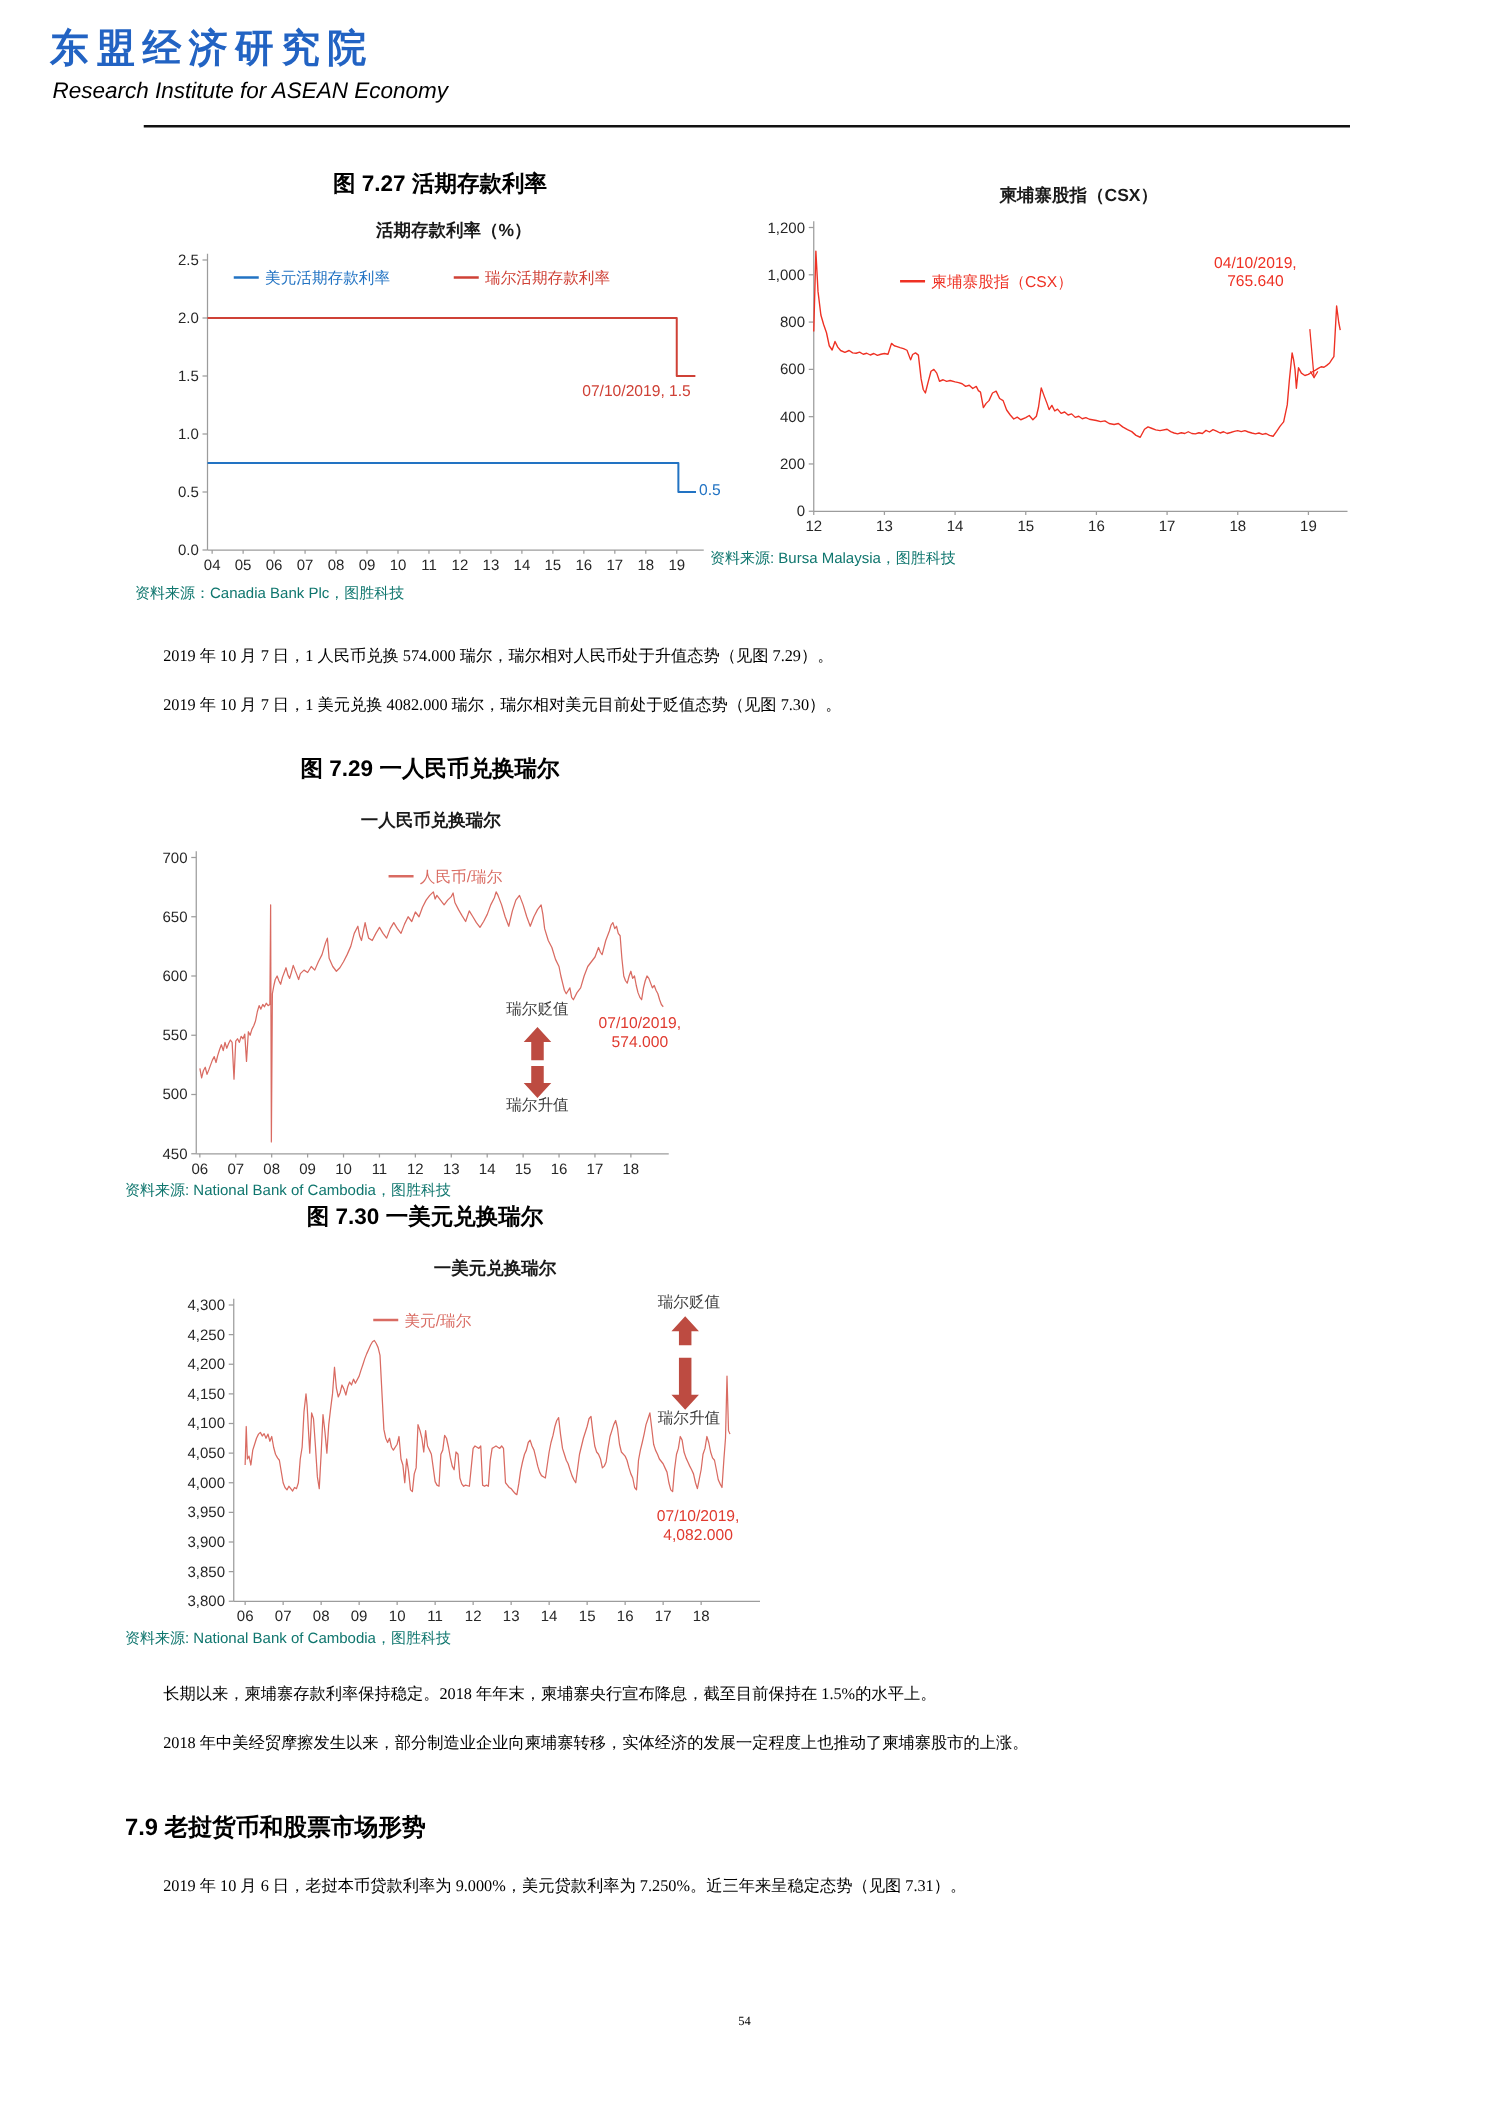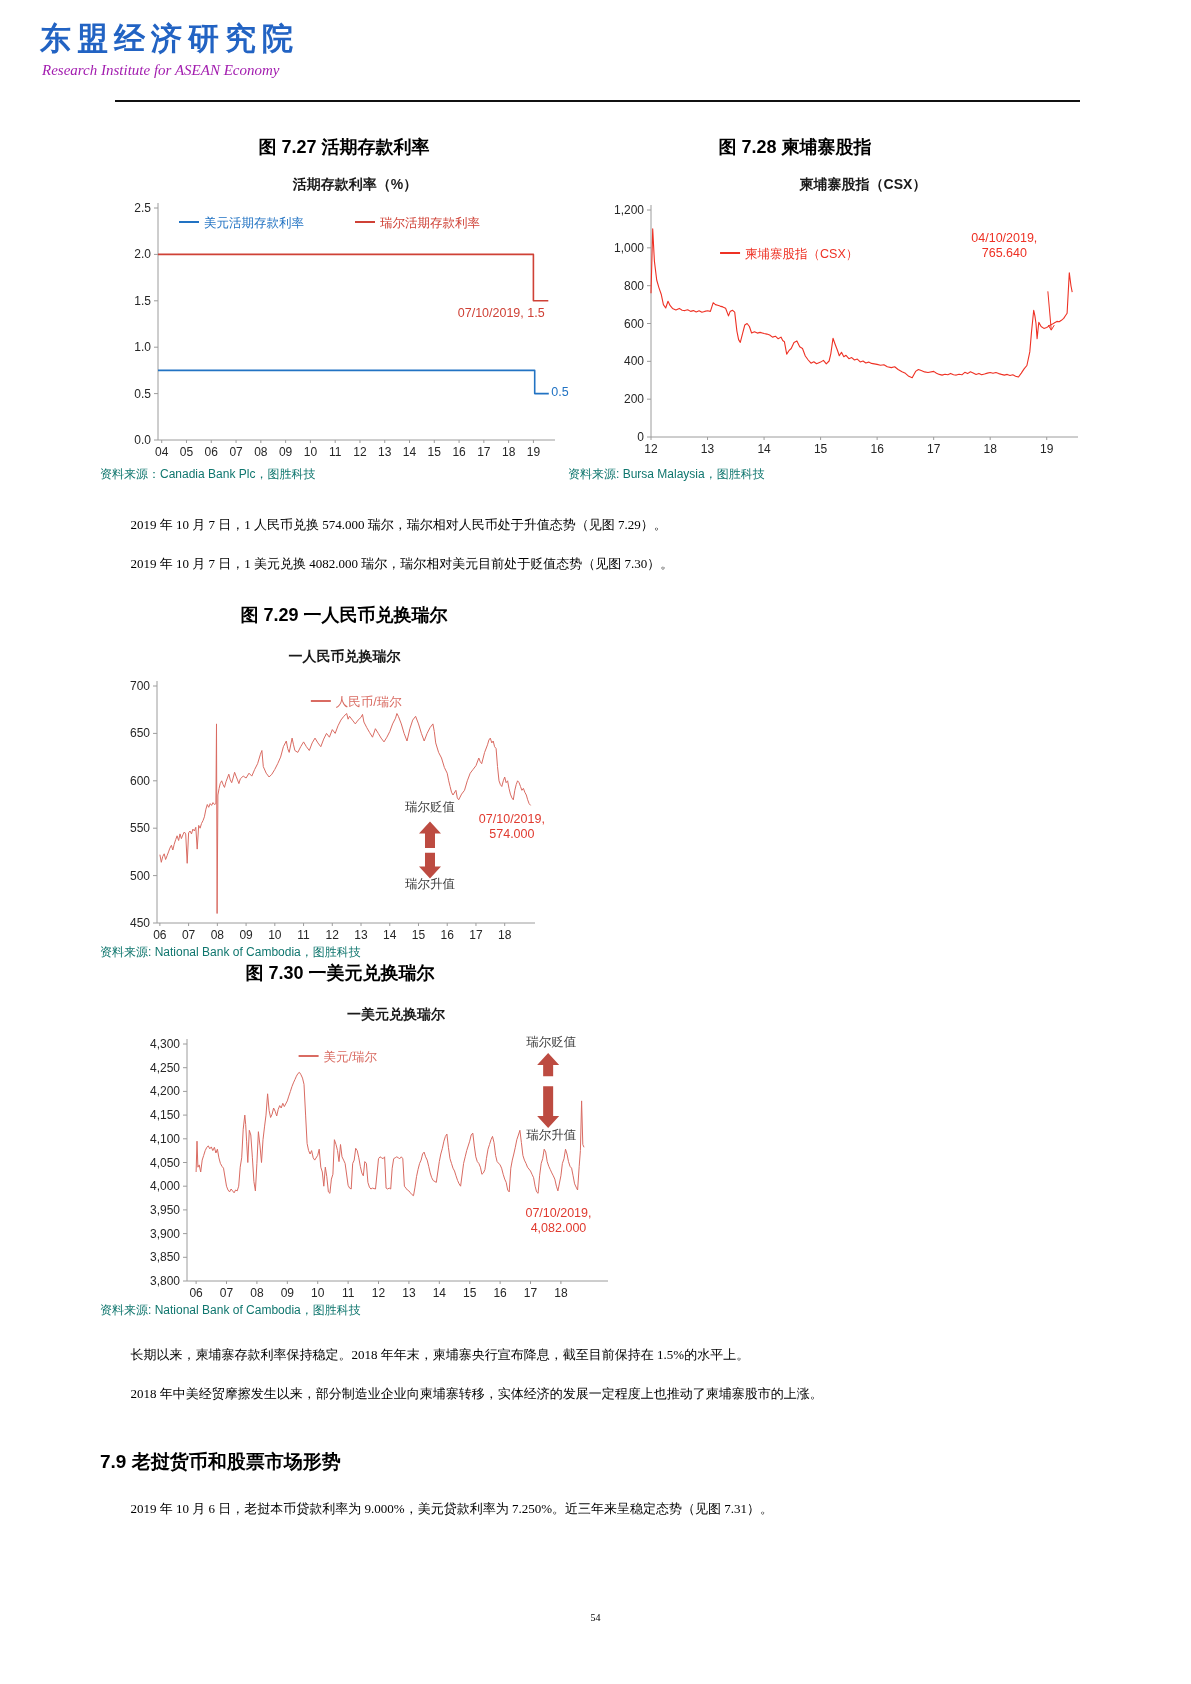--- a/index.html
+++ b/index.html
@@ -1,24 +1,24 @@
 <!DOCTYPE html>
 <html><head>
 <meta charset="utf-8">
 <style>
   html,body{margin:0;padding:0;background:#fff;}
   .page{position:relative;width:1191px;height:1684px;background:#fff;overflow:hidden;
         font-family:"Liberation Serif","DejaVu Serif",serif;color:#000;}
   .logo-cn{position:absolute;left:40px;top:18px;font-size:31px;font-weight:bold;
            color:#2263c3;letter-spacing:6px;font-family:"DejaVu Serif",serif;}
-  .logo-en{position:absolute;left:42px;top:62px;font-size:15px;font-style:italic;
-           color:#a21caf;font-family:Liberation Serif, serif;}
+  .logo-en{position:absolute;left:42px;top:62px;font-size:18px;font-style:italic;
+           color:#000000;font-family:Liberation Sans, sans-serif;}
   .header-rule{position:absolute;left:115px;top:100px;width:965px;height:2px;background:#111;}
   .content{padding-top:135px;}
-  .fig-grid{display:flex;justify-content:space-between;padding:0 103px 0 100px;}
+  .fig-grid{display:flex;justify-content:flex-end;padding:0 103px 0 100px;}
   .fig-grid.row2{margin-top:20px;flex-direction:column;}
   .fig{width:460px;margin:0;display:flex;flex-direction:column;}
   .fig.wide{width:520px;}
   .fig-caption{font-family:"Liberation Sans","DejaVu Sans",sans-serif;font-weight:bold;
                font-size:18px;text-align:center;height:28px;line-height:24px;color:#000;}
   .row1 .fig-left  .fig-caption{padding-left:28px;}
   .row1 .fig-right .fig-caption{padding-right:66px;}
   .row2 .fig-left  .fig-caption{padding-left:28px;}
   .row2 .fig-right .fig-caption{padding-right:40px;}
   svg.chart{display:block;overflow:visible;}
@@ -99,21 +99,20 @@
             <line x1="255" y1="59" x2="275" y2="59" stroke="#cf4136" stroke-width="2"></line>
             <text x="280" y="63.5" font-size="12.5" fill="#cf4136">瑞尔活期存款利率</text>
             <polyline points="58.0,91.4 433.4,91.4 433.4,137.8 448.3,137.8" fill="none" stroke="#cf4136" stroke-width="1.6" stroke-linejoin="round"></polyline>
             <polyline points="58.0,207.4 434.7,207.4 434.7,230.6 448.8,230.6" fill="none" stroke="#2273c3" stroke-width="1.6" stroke-linejoin="round"></polyline>
             <text x="401.20125786163663" y="153.576" text-anchor="middle" font-size="12.5" fill="#cf4136">07/10/2019, 1.5</text>
             <text x="451.2566037735856" y="233.38400000000001" text-anchor="start" font-size="12.5" fill="#2273c3">0.5</text>
           </svg>
         <div class="source">资料来源：Canadia Bank Plc，图胜科技</div>
       </figure>
       <figure class="fig wide fig-right">
-        <figcaption class="fig-caption">图 7.28 柬埔寨股指</figcaption>
         <svg class="chart" width="520" height="300">
             <text x="295" y="26" text-anchor="middle" font-size="14" font-weight="bold" fill="#1a1a1a">柬埔寨股指（CSX）</text>
             <line x1="83" y1="42" x2="83" y2="274" stroke="#9c9c9c" stroke-width="1"></line>
             <line x1="83" y1="274" x2="510" y2="274" stroke="#9c9c9c" stroke-width="1"></line>
             <line x1="79" y1="274" x2="83" y2="274" stroke="#9c9c9c"></line>
             <text x="76" y="278" text-anchor="end" font-size="12" fill="#262626">0</text>
             <line x1="79" y1="236.16666666666669" x2="83" y2="236.16666666666669" stroke="#9c9c9c"></line>
             <text x="76" y="240.16666666666669" text-anchor="end" font-size="12" fill="#262626">200</text>
             <line x1="79" y1="198.33333333333334" x2="83" y2="198.33333333333334" stroke="#9c9c9c"></line>
             <text x="76" y="202.33333333333334" text-anchor="end" font-size="12" fill="#262626">400</text>

